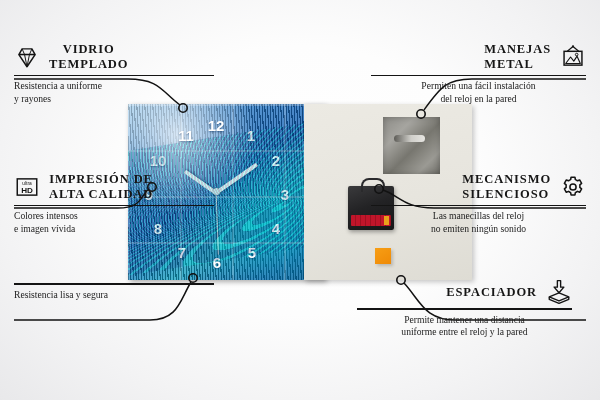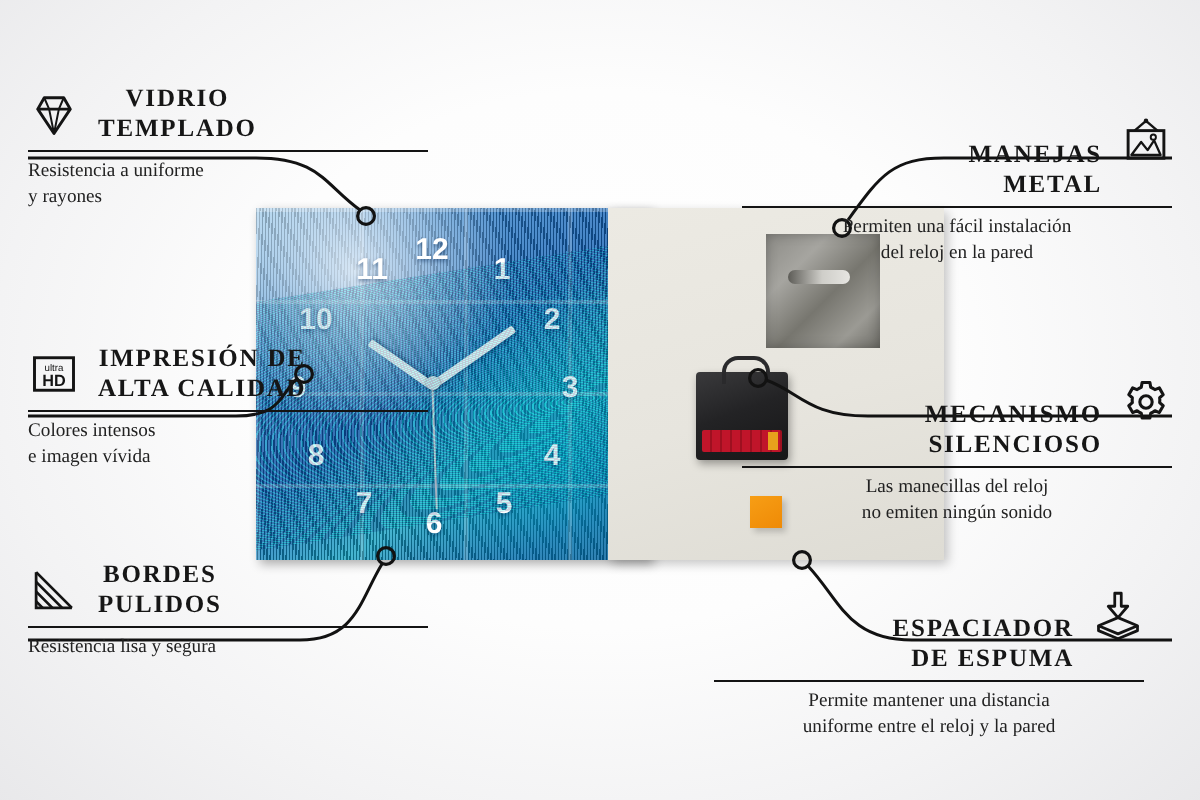--- a/index.html
+++ b/index.html
@@ -99,21 +99,21 @@
   
   .feat{position:absolute;width:215px;}
   .feat .head{display:flex;align-items:center;gap:9px;}
   .feat.right .head{flex-direction:row;justify-content:flex-end;}
   .feat .titles{
     font-family:"Liberation Serif",serif;font-weight:bold;
     font-size:12.5px;letter-spacing:.9px;color:#161616;line-height:1.18;
     text-transform:uppercase;
   }
   .feat.left .titles{text-align:center;}
-  .feat.right .titles{text-align:right;margin-top:28px;}
+  .feat.right .titles{text-align:left;}
   .rule{height:1.6px;background:#141414;margin-top:3px;}
   .desc{
     font-family:"Liberation Serif",serif;font-size:9.6px;color:#222;
     line-height:1.33;margin-top:4px;
   }
   .feat.right .desc{text-align:center;}
 
   .ico{width:26px;height:26px;flex:0 0 26px;display:block;}
 
   
@@ -227,30 +227,20 @@
       </div>
     </div>
     <div class="rule"></div>
     <div class="desc">
       <div>Colores intensos</div>
       <div>e imagen vívida</div>
     </div>
   </div>
 
   <div class="feat left" id="f-bordes">
-    <div class="head">
-      <svg class="ico" viewBox="0 0 32 32">
-        <path d="M5 5 L27 27 M5 11 L21 27 M5 17 L15 27 M5 23 L9 27" stroke="#141414" stroke-width="1.7" fill="none"></path>
-        <path d="M5 5 V27 H27" stroke="#141414" stroke-width="1.7" fill="none"></path>
-      </svg>
-      <div class="titles">
-        <div>BORDES</div>
-        <div>PULIDOS</div>
-      </div>
-    </div>
     <div class="rule"></div>
     <div class="desc">
       <div>Resistencia lisa y segura</div>
     </div>
   </div>
 
   <div class="feat right" id="f-manejas">
     <div class="head">
       <div class="titles">
         <div>MANEJAS</div>
@@ -286,21 +276,20 @@
     <div class="desc">
       <div>Las manecillas del reloj</div>
       <div>no emiten ningún sonido</div>
     </div>
   </div>
 
   <div class="feat right" id="f-espaciador">
     <div class="head">
       <div class="titles">
         <div>ESPACIADOR</div>
-        <div>DE ESPUMA</div>
       </div>
       <svg class="ico" viewBox="0 0 32 32">
         <path d="M14 2 h4 v8 h4 l-6 7 -6-7 h4 z" fill="none" stroke="#141414" stroke-width="1.7" stroke-linejoin="round"></path>
         <path d="M16 17 L28 22 L16 27 L4 22 Z" fill="none" stroke="#141414" stroke-width="1.7" stroke-linejoin="round"></path>
         <path d="M4 22 v3 l12 5 12-5 v-3" fill="none" stroke="#141414" stroke-width="1.7" stroke-linejoin="round"></path>
       </svg>
     </div>
     <div class="rule"></div>
     <div class="desc">
       <div>Permite mantener una distancia</div>

